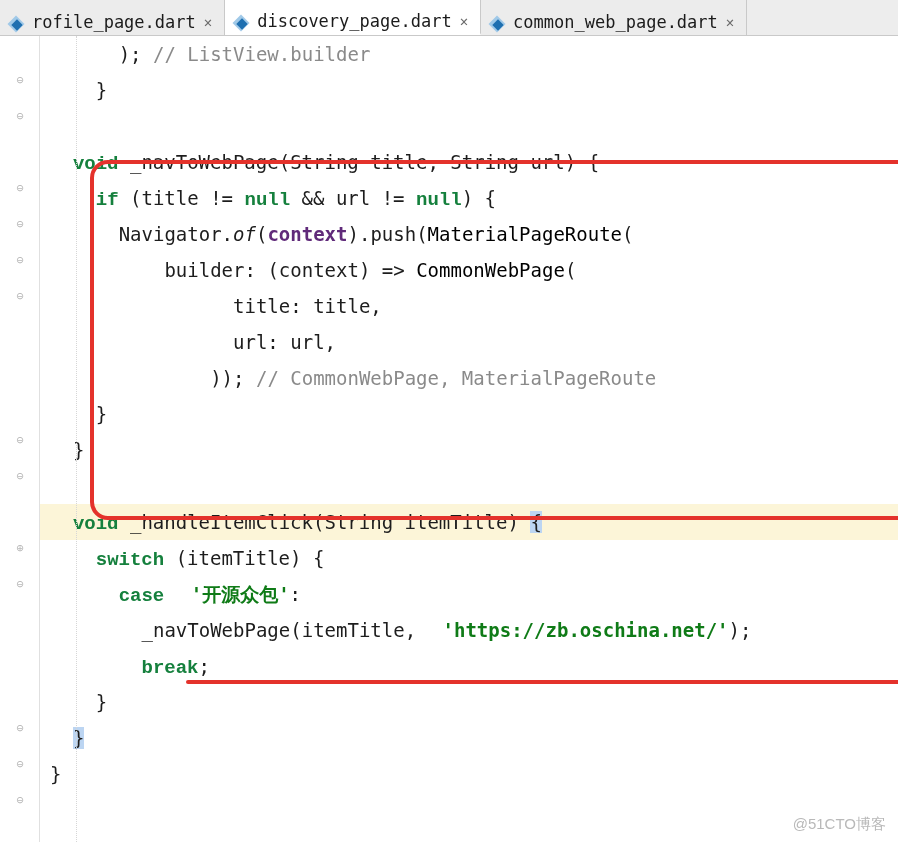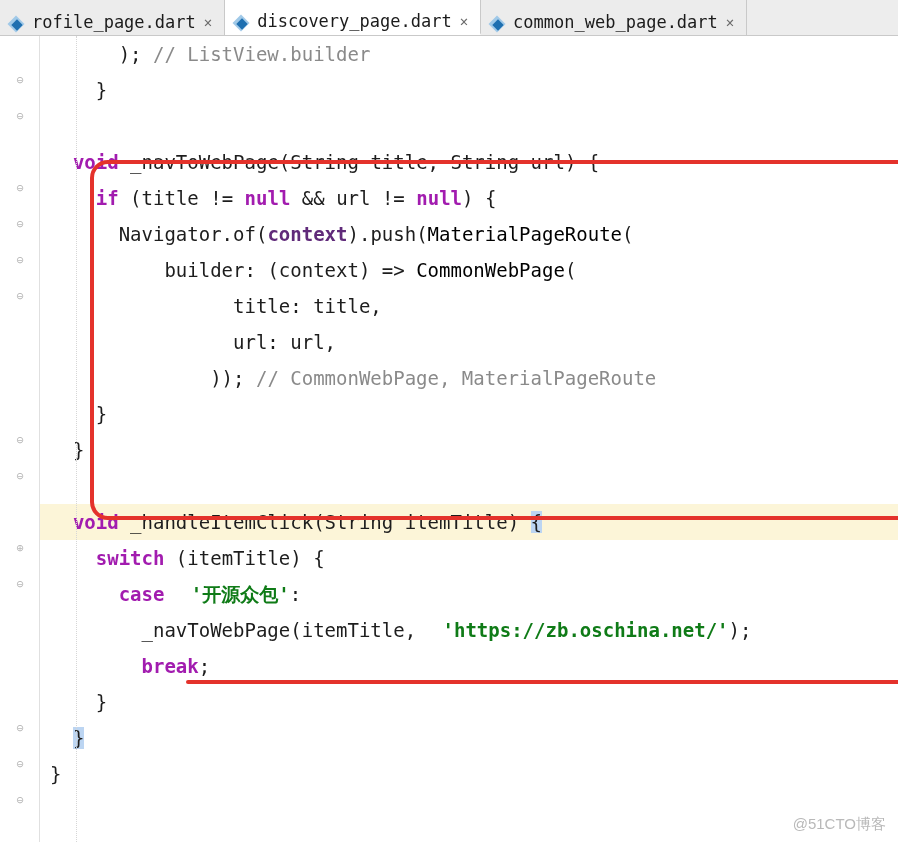--- a/index.html
+++ b/index.html
@@ -105,21 +105,21 @@
     padding-left: 10px;
     white-space: pre;
     font-family: "Menlo","Consolas",monospace;
     color:#1d1d1d;
   }
   .line.highlight {
     background:#fcf5d8;
   }
 
   
-  .kw  { color:#a21caf; font-weight:700; }
+  .kw  { color:#15803d; font-weight:700;font-family:Liberation Mono, monospace; }
   .cm  { color:#8a8a8a; }    
   .ty  { color:#000000; }
   .str { color:#0f7b17; font-weight:700;margin-left:15px; }      
   .ctx { color:#602a7a; font-weight:700; }
   .sel { background:#bcd5f2; }                  
 
   .red-box {
     position:absolute;
     left: 50px;
     top: 124px;
@@ -204,21 +204,21 @@
     <div class="line"><span>      </span><span>);</span> <span class="cm">// ListView.builder</span></div>
 
     <div class="line"><span>    </span><span>}</span></div>
 
     <div class="line"> </div>
 
     <div class="line"><span>  </span><span class="kw">void</span> <span>_navToWebPage</span><span>(</span><span>String</span> <span>title</span><span>,</span> <span>String</span> <span>url</span><span>)</span> <span>{</span></div>
 
     <div class="line"><span>    </span><span class="kw">if</span> <span>(</span><span>title</span> <span>!=</span> <span class="kw">null</span> <span>&amp;&amp;</span> <span>url</span> <span>!=</span> <span class="kw">null</span><span>)</span> <span>{</span></div>
 
-    <div class="line"><span>      </span><span>Navigator</span><span>.</span><span style="">of</span><span>(</span><span class="ctx">context</span><span>)</span><span>.</span><span>push</span><span>(</span><span class="ty">MaterialPageRoute</span><span>(</span></div>
+    <div class="line"><span>      </span><span>Navigator</span><span>.</span><span style="font-style:italic">of</span><span>(</span><span class="ctx">context</span><span>)</span><span>.</span><span>push</span><span>(</span><span class="ty">MaterialPageRoute</span><span>(</span></div>
 
     <div class="line"><span>          </span><span>builder</span><span>:</span> <span>(</span><span>context</span><span>)</span> <span>=&gt;</span> <span class="ty">CommonWebPage</span><span>(</span></div>
 
     <div class="line"><span>                </span><span>title</span><span>:</span> <span>title</span><span>,</span></div>
 
     <div class="line"><span>                </span><span>url</span><span>:</span> <span>url</span><span>,</span></div>
 
     <div class="line"><span>              </span><span>));</span> <span class="cm">// CommonWebPage, MaterialPageRoute</span></div>
 
     <div class="line"><span>    </span><span>}</span></div>

